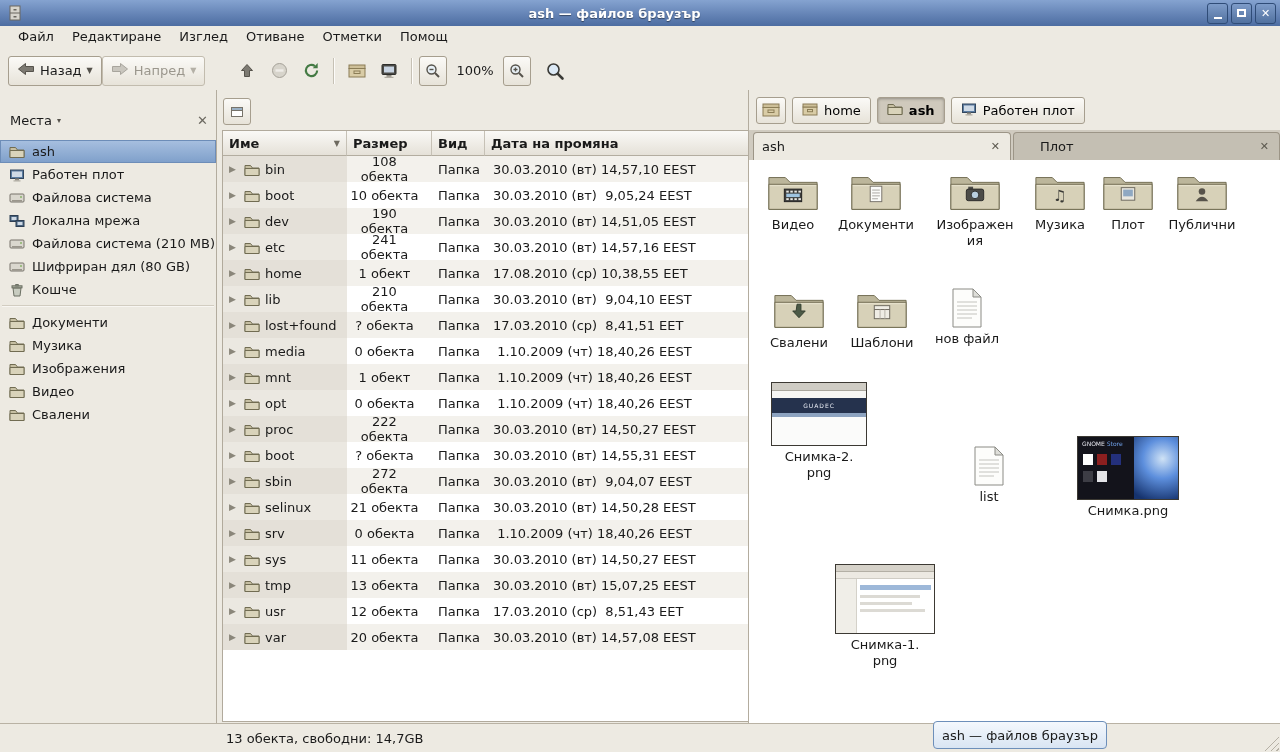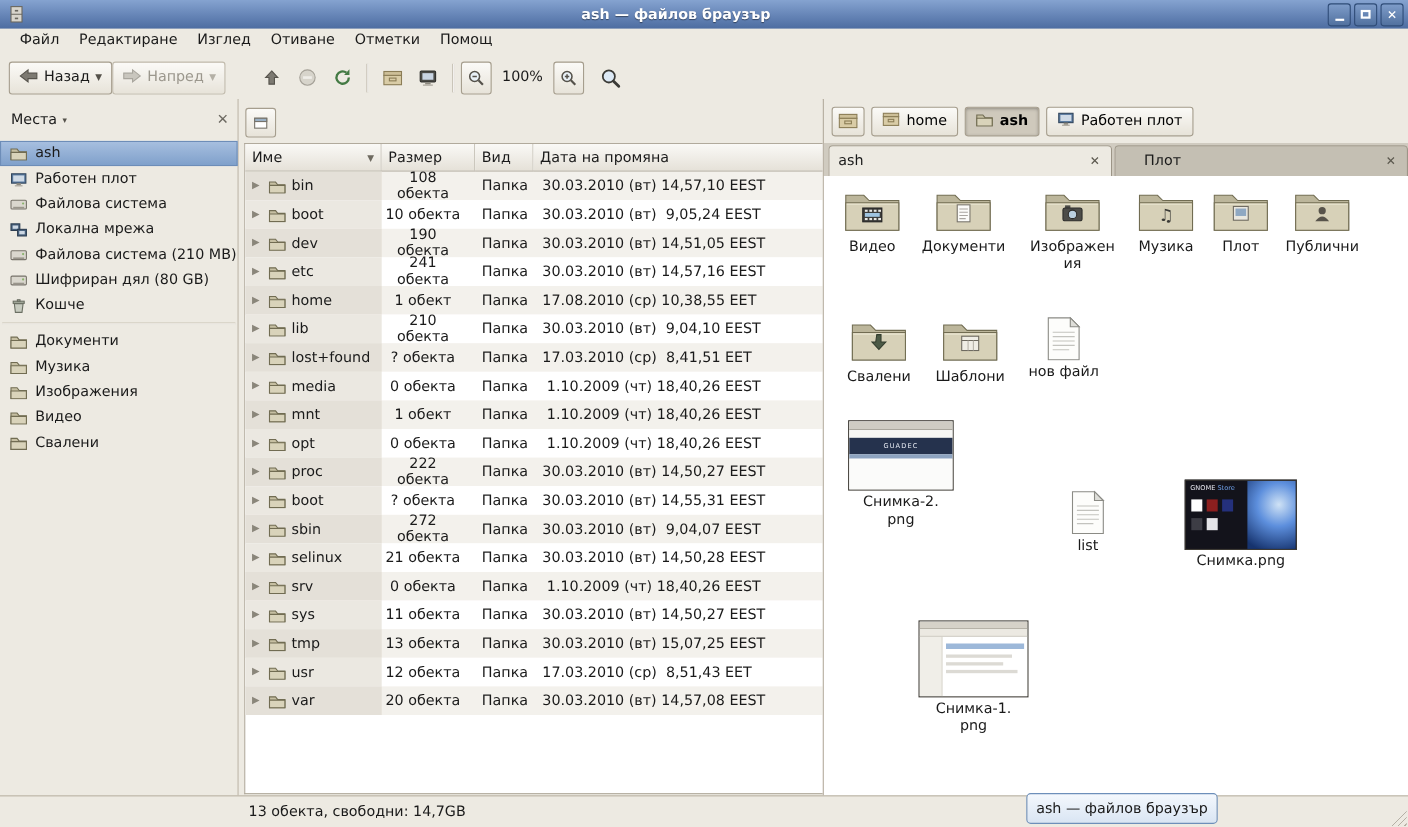--- a/index.html
+++ b/index.html
@@ -34,34 +34,34 @@
   .zoomlabel{padding:0 9px;}
   .combo{display:flex;align-items:center;height:28px;margin-left:6px;border:1px solid #a69e8e;border-radius:3px;
     background:linear-gradient(#fdfdfc,#eceae4);width:178px;}
   .combo .combo-text{flex:1;padding-left:8px;}
   .combo .stepper{width:20px;height:100%;border-left:1px solid #b9b2a4;display:flex;flex-direction:column;
     align-items:center;justify-content:center;background:linear-gradient(#f3f1ec,#dedacf);}
   .stepper span{font-size:6px;line-height:6px;color:#4a4a44;}
 
   
   .sidebar{position:absolute;left:0;top:90px;width:216px;bottom:28px;border-right:1px solid #b3ac9e;background:#edeae2;}
-  .places-header{height:38px;display:flex;align-items:center;padding:0 8px 0 10px;}
+  .places-header{height:38px;display:flex;align-items:flex-end;padding:0 8px 12px 10px;}
   .places-title{display:flex;align-items:center;gap:5px;}
   .places-close{margin-left:auto;color:#6b6860;font-size:13px;}
   .side-item{height:23px;display:flex;align-items:center;gap:6px;padding-left:9px;}
   .side-item.selected{background:linear-gradient(#a8c0e0,#7e9fca);box-shadow:inset 0 0 0 1px #6d8db8;}
   .side-ic{width:17px;display:flex;align-items:center;}
   .side-sep{height:1px;background:#d2cdc1;border-bottom:1px solid #f8f6f2;margin:4px 2px;}
 
   .middlepane{position:absolute;left:217px;top:90px;width:531px;bottom:28px;background:#edeae2;}
   .minibar{height:40px;position:relative;}
   .minibtn{position:absolute;left:6px;top:8px;width:26px;height:25px;border:1px solid #a69e8e;border-radius:3px;
     background:linear-gradient(#fbfaf7,#e7e3d9);display:flex;align-items:center;justify-content:center;}
   .treewrap{position:absolute;left:5px;right:0;top:40px;bottom:2px;background:#fff;border:1px solid #b1aa9c;border-right:none;overflow:hidden;}
-  .thead{display:flex;height:25px;}
+  .thead{display:flex;height:25px;font-weight:bold;}
   .th{background:linear-gradient(#faf9f6,#e5e1d8);border-right:1px solid #c6c1b6;border-bottom:1px solid #b3ada0;
     display:flex;align-items:center;padding:0 6px;box-sizing:border-box;}
   .th-name{width:124px;}
   .th-size{width:85px;}
   .th-type{width:53px;}
   .th-date{flex:1;border-right:none;}
   .sortarrow{margin-left:auto;font-size:8px;color:#6e6a60;padding-left:4px;}
   .trow{height:26px;display:flex;align-items:center;}
   .trow.even{background:#f3f1ec;}
   .trow.odd{background:#fff;}

